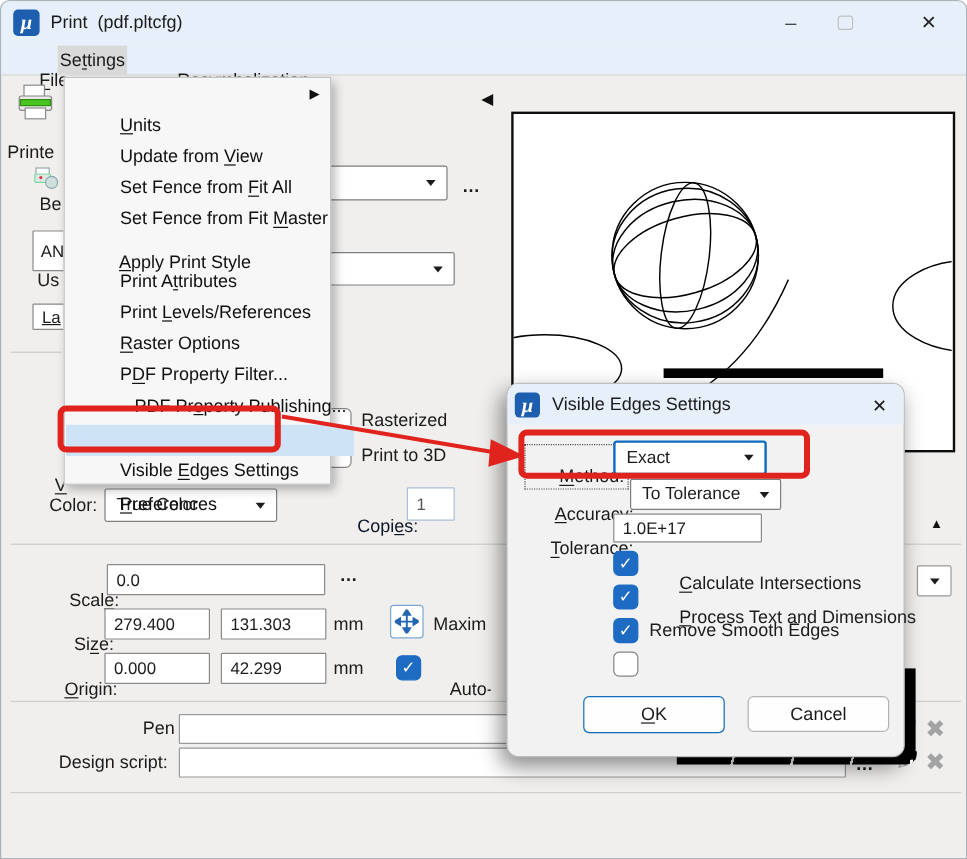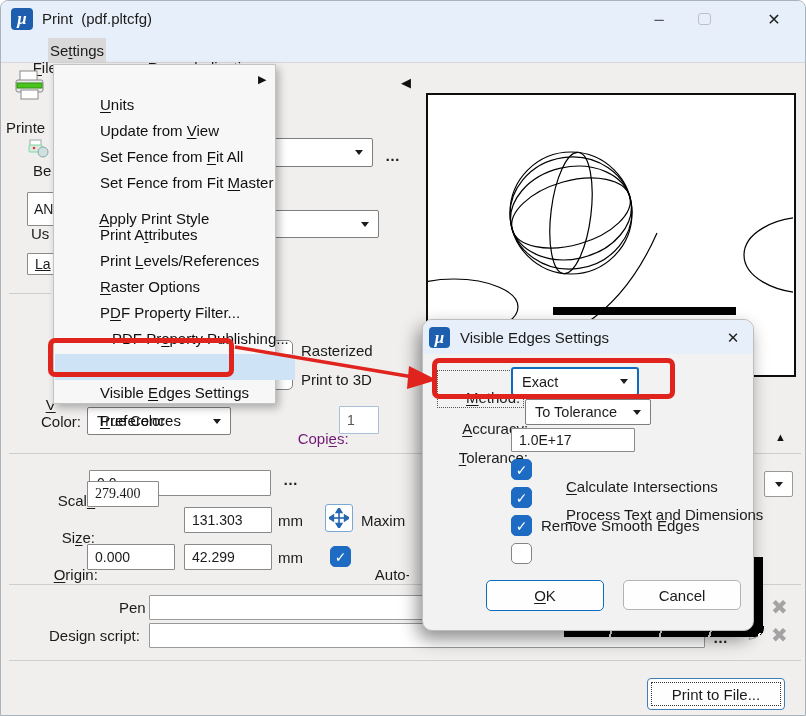--- a/index.html
+++ b/index.html
@@ -1,21 +1,21 @@
 <!DOCTYPE html>
 <html><head>
 <meta charset="utf-8">
 <style>
   html,body{margin:0;padding:0;background:#fff;}
   body{font-family:"Liberation Sans","DejaVu Sans",sans-serif;}
   #win{position:relative;width:804px;height:714px;background:#f0efee;border:1px solid #aab2ba;
        border-radius:8px 8px 0 0;overflow:hidden;font-size:15px;color:#1b1b1b;}
   .abs{position:absolute;box-sizing:border-box;}
   .lbl{white-space:pre;font-size:15px;color:#1b1b1b;}
-  .gray{color:#701a75;}
+  .gray{color:#0f172a;}
   .u{text-decoration:underline;text-underline-offset:2px;}
   .inp{background:#fff;border:1px solid #8a8a8a;display:flex;align-items:center;
        padding:0 7px;font-size:14px;white-space:pre;border-radius:1px;}
   .dd{background:#fff;border:1px solid #7e7e7e;border-radius:2px;display:flex;align-items:center;
       justify-content:space-between;padding:0 9px;font-size:14.5px;white-space:pre;}
   .caret{width:0;height:0;border-left:4.5px solid transparent;border-right:4.5px solid transparent;
          border-top:5.5px solid #1c1c1c;flex:0 0 auto;}
   .chkbox{width:21px;height:21px;border-radius:5px;border:1px solid #848484;background:#fff;}
   .chkbox.on{background:#1e6bc4;border-color:#1e6bc4;color:#fff;display:flex;align-items:center;
              justify-content:center;font-size:14px;font-weight:bold;}
@@ -97,21 +97,21 @@
 
   <div class="abs divider" style="left:8px;top:452px;width:792px;"></div>
 
   <div class="abs lbl" style="left:40px;top:474px;">
     <span>Scal</span><span class="u">e</span><span>:</span></div>
   <div class="abs inp" style="left:88px;top:469px;width:182px;height:26px;">0.0</div>
   <div class="abs lbl" style="left:282px;top:470px;font-weight:bold;letter-spacing:1px;">…</div>
 
   <div class="abs lbl" style="left:44px;top:511px;">
     <span>Si</span><span class="u">z</span><span>e:</span></div>
-  <div class="abs inp" style="left:86px;top:480px;width:72px;height:26px;font-family:Liberation Serif, serif;">279.400</div>
+  <div class="abs inp" style="left:86px;top:506px;width:88px;height:26px;">279.400</div>
   <div class="abs inp" style="left:183px;top:506px;width:88px;height:26px;">131.303</div>
   <div class="abs lbl" style="left:277px;top:511px;">mm</div>
   <div class="abs" style="left:324px;top:503px;width:28px;height:28px;background:#fff;border:1px solid #7ba7d4;border-radius:3px;display:flex;align-items:center;justify-content:center;">
     <svg width="20" height="20" viewBox="0 0 20 20">
       <g stroke="#2466b0" stroke-width="1.6" fill="#2466b0">
         <line x1="10" y1="4" x2="10" y2="16"></line>
           <line x1="4" y1="10" x2="16" y2="10"></line>
         <polygon points="10,0 7.3,4.4 12.7,4.4"></polygon>
           <polygon points="10,20 7.3,15.6 12.7,15.6"></polygon>
         <polygon points="0,10 4.4,7.3 4.4,12.7"></polygon>
@@ -138,21 +138,20 @@
   <div class="abs icon-gray" style="left:770px;top:594px;font-size:20px;font-weight:bold;">✖</div>
 
   <div class="abs lbl" style="left:48px;top:626px;">Design script:</div>
   <div class="abs inp" style="left:148px;top:622px;width:556px;height:25px;border-color:#9a9a9a;"></div>
   <div class="abs lbl" style="left:712px;top:628px;font-weight:bold;letter-spacing:1px;">…</div>
   <div class="abs icon-gray" style="left:745px;top:620px;font-size:23px;transform:scaleX(-1);">✎</div>
   <div class="abs icon-gray" style="left:770px;top:622px;font-size:20px;font-weight:bold;">✖</div>
 
   <div class="abs divider" style="left:8px;top:659px;width:792px;"></div>
 
-  <div class="abs btn" style="left:646px;top:677px;width:138px;height:32px;border:1px solid #3c7fb8;outline:1px dotted #333;outline-offset:-5px;border-radius:4px;">Print to File...</div>
 
   <div class="abs" style="left:400px;top:74px;font-size:13px;color:#111;">◀</div>
   <div class="abs" style="left:425px;top:92px;width:370px;height:284px;background:#fff;border:2.5px solid #0d0d0d;">
     <svg width="365" height="279" viewBox="0 0 365 279" style="position:absolute;left:0;top:0;" fill="none" stroke="#000" stroke-width="1.2">
       <g transform="translate(143,118)">
         <circle r="61"></circle>
         <ellipse rx="61" ry="56" transform="rotate(-8)"></ellipse>
         <ellipse rx="61" ry="46" transform="rotate(-13)"></ellipse>
         <ellipse rx="61" ry="32" transform="rotate(-16)"></ellipse>
         <ellipse rx="20" ry="61" transform="rotate(7)"></ellipse>

